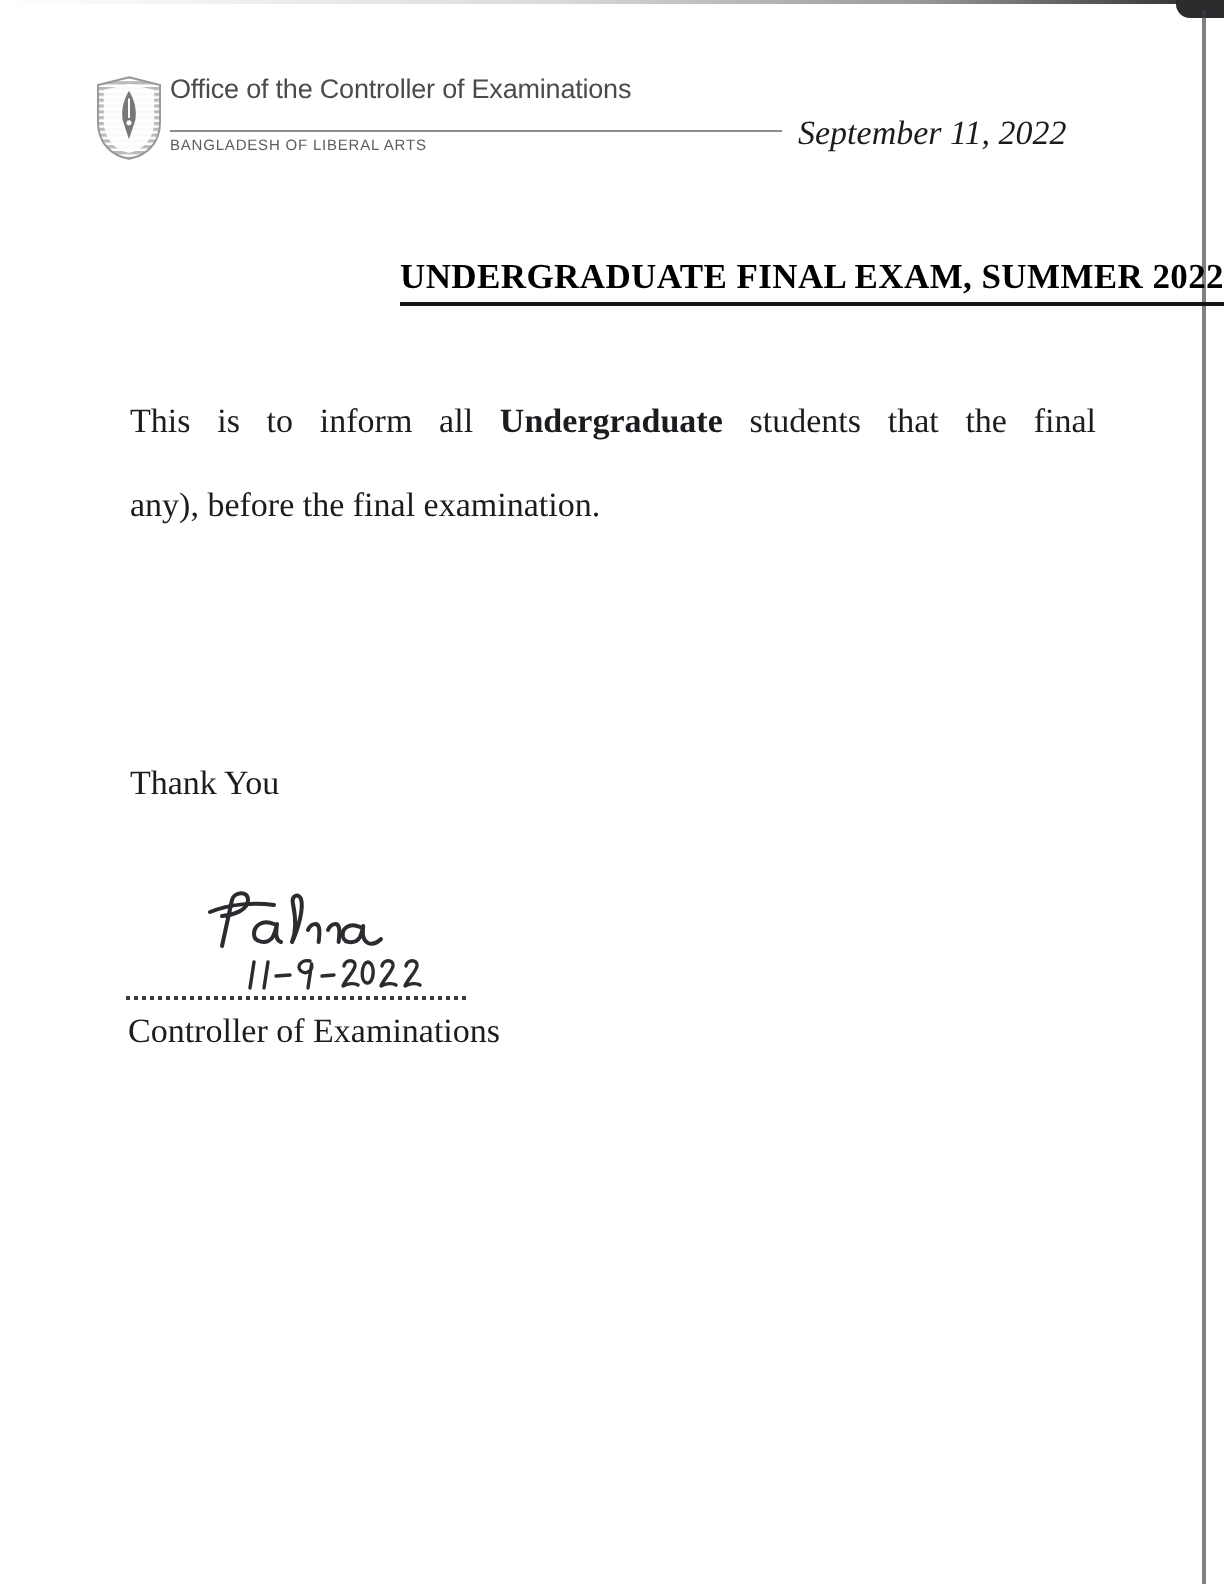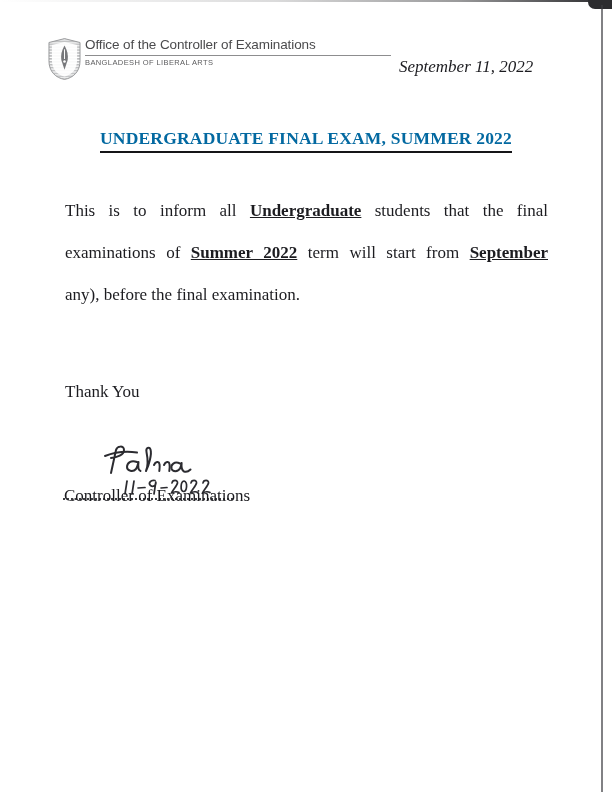--- a/index.html
+++ b/index.html
@@ -25,49 +25,49 @@
   
   .letterhead{position:absolute; left:48px; top:37px; display:flex; align-items:flex-start;}
   .logo{display:block; width:33px; height:44px; margin-right:4px; flex:0 0 auto;}
   .logo-outline{fill:url(#stripes); stroke:var(--logo-gray,#97989a); stroke-width:1;}
   .logo-inner{fill:#ffffff; opacity:.92;}
   .logo-nib{fill:#77787b;}
   .logo-slit{stroke:#ffffff; stroke-width:1;}
   .lh-text{font-family:"Liberation Sans", sans-serif;}
   .office{
     font-size:13.5px; line-height:15px; color:var(--header-gray,#4b4b4d);
-    letter-spacing:-0.1px; padding-bottom:2px;
+    letter-spacing:-0.1px; padding-bottom:12px;
   }
   .lh-rule{width:306px; height:1px; background:#8d8d8f; margin:1px 0 3px 0;}
   .uni{
     font-size:7.5px; line-height:8.5px; letter-spacing:0.4px;
     color:var(--university-gray,#5d5d5f);
   }
   
   .date{position:absolute; left:399px; top:57px; font-size:17px; color:var(--ink,#1c1c20);font-style:italic;}
   .title{
     position:absolute; left:0; right:0; top:128px; margin:0;
-    text-align:center; font-size:17.5px; font-weight:bold; letter-spacing:0.2px;
-    color:#0369a1;
+    text-align:right; font-size:17.5px; font-weight:bold; letter-spacing:0.2px;
+    color:#000000;
   }
   .title-inner{display:inline-block; border-bottom:2px solid #151518; padding-bottom:2px;}
   
   .body-par{position:absolute; left:65px; top:190px; width:483px; font-size:17px;}
   .line{line-height:42px; text-align:justify; text-align-last:justify; height:42px;}
   .line.last{text-align-last:left;}
-  .b{font-weight:bold;text-decoration:underline;}
+  .b{font-weight:bold;}
   .thanks{position:absolute; left:65px; top:382px; font-size:17px;}
   
   .sig-svg{position:absolute; left:103px; top:444px; width:120px; height:54px;}
   .sig-stroke{fill:none; stroke:var(--signature-ink,#2b2b30); stroke-linecap:round; stroke-linejoin:round;}
   .sig-name-stroke{stroke-width:2;}
   .sig-date-stroke{stroke-width:1.7;}
   .sr{position:absolute; left:130px; top:478px; opacity:0; font-size:10px; pointer-events:none;}
   .dotline{position:absolute; left:63px; top:498px; width:170px; height:0; border-bottom:2px dotted #3c3c40;}
-  .role{position:absolute; left:64px; top:486px; font-size:17px;}
+  .role{position:absolute; left:64px; top:506px; font-size:17px;}
 </style>
 </head>
 <body>
 
 <div class="page">
 
   <div class="scan-top"></div>
   <div class="scan-corner"></div>
   <div class="scan-right"></div>
 
@@ -91,21 +91,20 @@
       <div class="uni">BANGLADESH OF LIBERAL ARTS</div>
     </div>
   </header>
 
   <div class="date">September 11, 2022</div>
 
   <h1 class="title"><span class="title-inner">UNDERGRADUATE FINAL EXAM, SUMMER 2022</span></h1>
 
   <div class="body-par">
     <div class="line"><span>This is to inform all </span><span class="b">Undergraduate</span><span> students that the final</span></div>
-    <div class="line"><span>examinations of </span><span class="b">Summer 2022</span><span> term will start from </span><span class="b">September</span></div>
     <div class="line last"><span>any), before the final examination.</span></div>
   </div>
 
   <div class="thanks">Thank You</div>
 
   <svg class="sig-svg" viewBox="0 0 120 52" xmlns="http://www.w3.org/2000/svg">
     <g class="sig-stroke sig-name-stroke">
       <path d="M8,28 L13,5 C14,1 21,0 21,5 C21,10 14,12.5 8,13"></path>
       <path d="M2,11 C12,7 24,6 34,7.5"></path>
       <path d="M34,17 C28,14.5 24,18 24,22 C24,26 30,27.5 33,24 C34.5,22 35,19 35.5,17 C35,21 34.5,25 37.5,26"></path>

